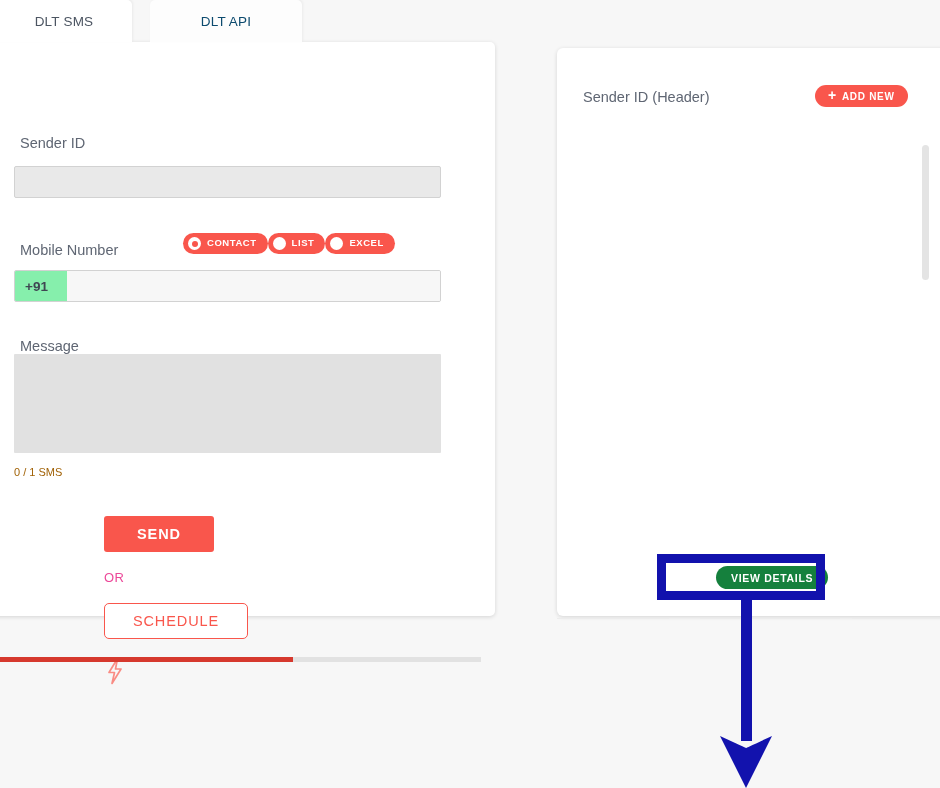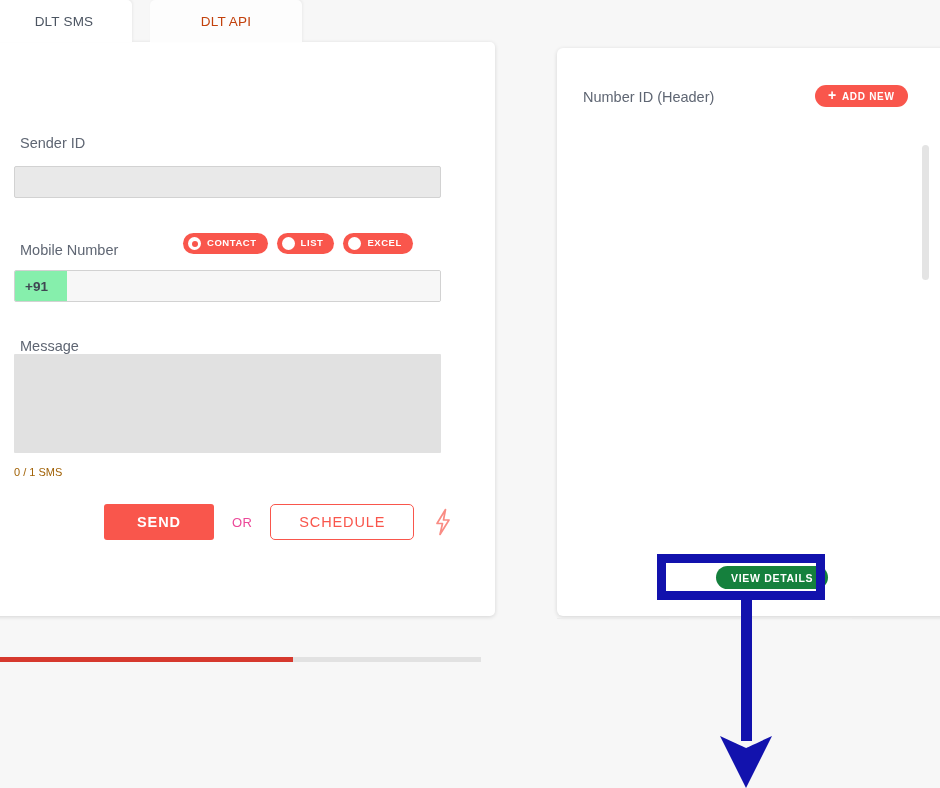--- a/index.html
+++ b/index.html
@@ -51,21 +51,21 @@
     left: -18px;
     width: 150px;
     color: #4c5562;
     z-index: 3;
     box-shadow: 1px -1px 3px rgba(0,0,0,.055);
   }
   .tab.active .tab-label { padding-left: 14px; }
   .tab.inactive {
     left: 150px;
     width: 152px;
-    color: #c2410c;
+    color: #0c4a6e;
     background: #fdfdfd;
     border-radius: 5px 5px 0 0;
     z-index: 2;
     box-shadow: 1px -1px 3px rgba(0,0,0,.05);
   }
 
   
   .card {
     position: absolute;
     background: #ffffff;
@@ -114,21 +114,20 @@
   }
 
   #lbl-mobile-number { position: absolute; left: 28px; top: 195px; }
 
   
   .pill-group {
     position: absolute;
     left: 197px;
     top: 191px;
     display: flex;
-    gap: 9px;
     align-items: flex-end;
   }
   .pill {
     display: flex;
     align-items: center;
     gap: 6px;
     height: 21px;
     padding: 0 11px 0 5px;
     border-radius: 11px;
     background: #f9564c;
@@ -227,24 +226,25 @@
     width: 427px;
     text-align: left;
     font-size: 11px;
     color: #a16207;
   }
 
   
   #action-row {
     position: absolute;
     left: 118px;
-    top: 462px;
-    display: flex;
-    align-items: center;
+    top: 474px;
+    display: flex;
+    align-items: flex-start;
     gap: 18px;
+    flex-direction: column;
   }
   #btn-send {
     width: 110px;
     height: 36px;
     background: #f9564c;
     color: #ffffff;
     border: 0;
     border-radius: 3px;
     font-family: "Liberation Sans", sans-serif;
     font-size: 14.5px;
@@ -453,21 +453,21 @@
       </svg>
     </div>
 
     <div id="progress-track">
       <div id="progress-fill" style="width: 62%; background: rgb(214, 57, 46);"></div>
     </div>
   </div>
 
   <div class="card" id="card-right">
 
-    <div id="lbl-sender-header">Number ID (Header)</div>
+    <div id="lbl-sender-header">Sender ID (Header)</div>
 
     <button id="btn-add-new" style="background: rgb(249, 86, 76);">
       <span class="plus">+</span>
       <span>ADD NEW</span>
     </button>
 
     <div id="list-empty-body"></div>
 
     <div id="list-scroll-track">
       <div id="list-scroll-thumb"></div>

